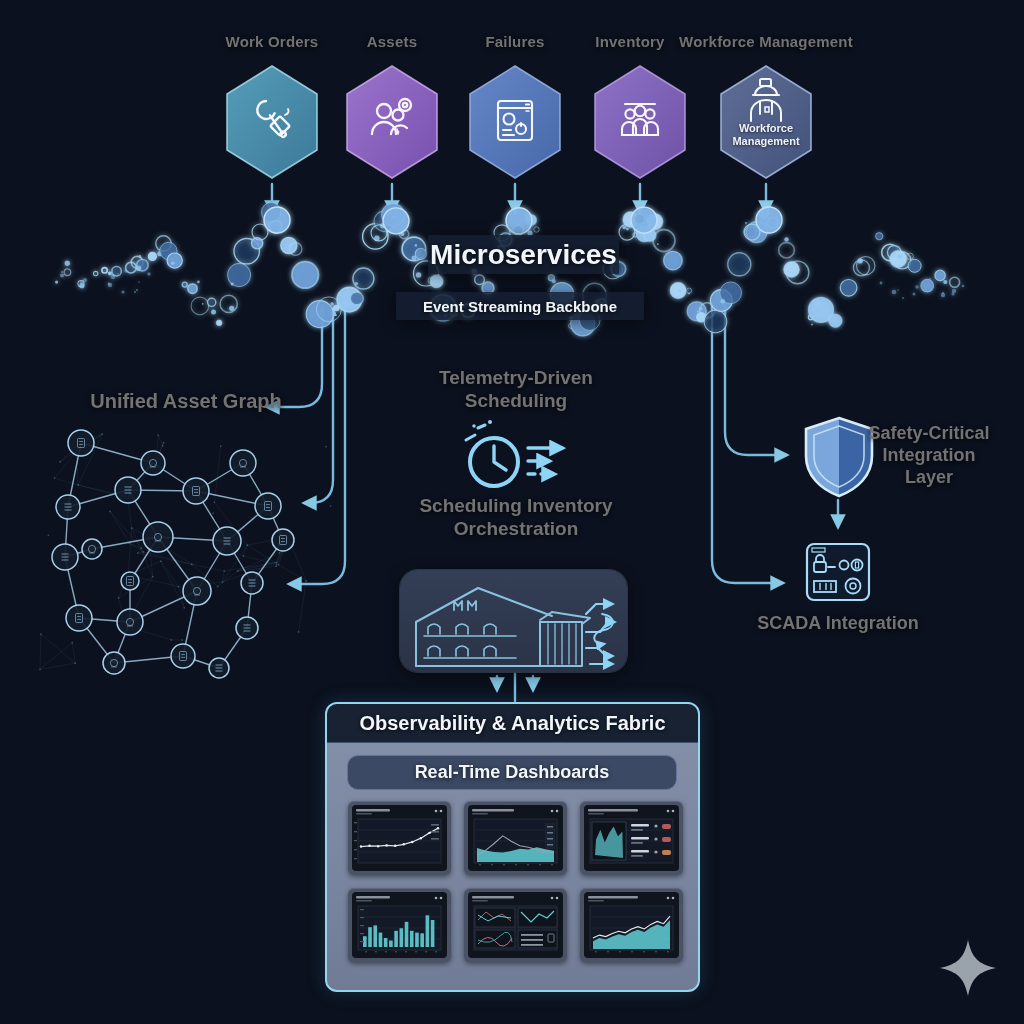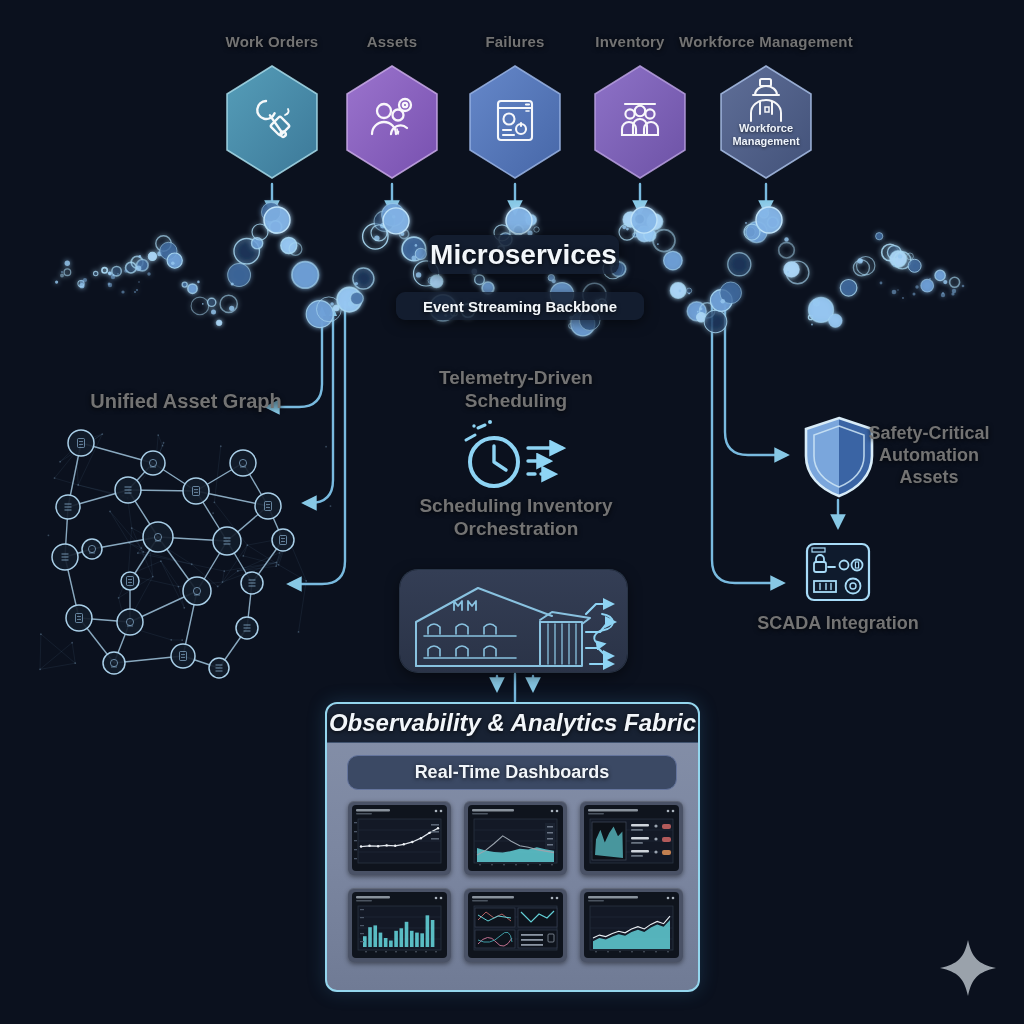--- a/index.html
+++ b/index.html
@@ -2,33 +2,33 @@
 <html><head>
 <meta charset="utf-8">
 <style>
   html,body{margin:0;padding:0;background:#0b111e;}
   body{width:1024px;height:1024px;position:relative;overflow:hidden;
        font-family:"Liberation Sans",sans-serif;color:#f2f6fa;}
   .abs{position:absolute;}
   .lbl{position:absolute;text-align:center;font-weight:bold;color:#737373;
        text-shadow:0 1px 5px rgba(0,0,0,.85);}
   .toplabel{font-size:15px;letter-spacing:.2px;}
-  .badge{position:absolute;background:rgba(21,31,50,.86);border-radius:9px;
+  .badge{position:absolute;background:rgba(21,31,50,.86);border-radius:1px;
          display:flex;align-items:center;justify-content:center;font-weight:bold;
          box-shadow:0 2px 14px rgba(0,0,0,.55);text-shadow:0 1px 4px rgba(0,0,0,.8);}
   .hexinner{position:absolute;text-align:center;font-weight:bold;font-size:11px;
             line-height:13px;color:#eef3fa;text-shadow:0 1px 3px rgba(0,0,0,.6);}
   #obs-panel{position:absolute;left:325px;top:702px;width:371px;height:286px;
              border:2px solid #94d6ee;border-radius:12px;overflow:hidden;
              background:linear-gradient(180deg,#8590a9 0%,#7b86a0 55%,#707b95 100%);
              box-shadow:0 0 18px rgba(60,130,180,.25);}
   #obs-header{position:absolute;left:0;top:0;width:100%;height:38px;
               background:#182233;border-bottom:1px solid #41536f;
               display:flex;align-items:center;justify-content:center;
-              font-size:24px;font-weight:bold;text-shadow:0 1px 4px rgba(0,0,0,.8);font-style:italic;}
+              font-size:20px;font-weight:bold;text-shadow:0 1px 4px rgba(0,0,0,.8);}
   #rtd-bar{position:absolute;left:20px;top:51px;width:328px;height:33px;
            background:#3b4964;border:1px solid #64749c;border-radius:11px;
            display:flex;align-items:center;justify-content:center;
            font-size:18px;font-weight:bold;text-shadow:0 1px 4px rgba(0,0,0,.7);}
   .thumb{position:absolute;width:103px;background:#4a5266;border-radius:6px;
          padding:0;box-shadow:0 2px 5px rgba(0,0,0,.45),inset 0 1px 0 rgba(255,255,255,.12);}
   .thumb svg{display:block;border-radius:4px;margin:4px;background:#0f141d;}
   svg{position:absolute;left:0;top:0;}
 </style>
 </head>
@@ -675,21 +675,21 @@
     <circle cx="51" cy="48" r="7.5" stroke-width="1.8"></circle>
     <circle cx="51" cy="48" r="3" stroke-width="1.4"></circle>
   </g>
 </svg>
 
 <div class="badge" style="left:428px;top:235px;width:191px;height:39px;font-size:28px">Microservices</div>
 <div class="badge" style="left:396px;top:292px;width:248px;height:28px;font-size:15px">Event Streaming Backbone</div>
 <div class="lbl" style="left:76px;top:390px;width:220px;font-size:20px">Unified Asset Graph</div>
 <div class="lbl" style="left:416px;top:366px;width:200px;font-size:19px;line-height:23px">Telemetry-Driven Scheduling</div>
 <div class="lbl" style="left:406px;top:494px;width:220px;font-size:19px;line-height:23px">Scheduling Inventory Orchestration</div>
-<div class="lbl" style="left:860px;top:422px;width:138px;font-size:18px;line-height:22px">Safety-Critical Automation Assets</div>
+<div class="lbl" style="left:860px;top:422px;width:138px;font-size:18px;line-height:22px">Safety-Critical Integration Layer</div>
 <div class="lbl" style="left:748px;top:613px;width:180px;font-size:18px">SCADA Integration</div>
 
 <div id="obs-panel">
   <div id="obs-header">Observability &amp; Analytics Fabric</div>
   <div id="rtd-bar">Real-Time Dashboards</div>
   <div id="thumbs">
       <div class="thumb" style="left: 21px; top: 97px;">
         <svg width="95" height="66" viewBox="0 0 95 66" style="position: relative;">
           <rect x="4" y="4" width="34" height="2.6" rx="1" fill="#97a0ab" opacity="0.9"></rect>
           <rect x="4" y="8" width="16" height="1.6" rx="0.8" fill="#5a6472" opacity="0.8"></rect>

